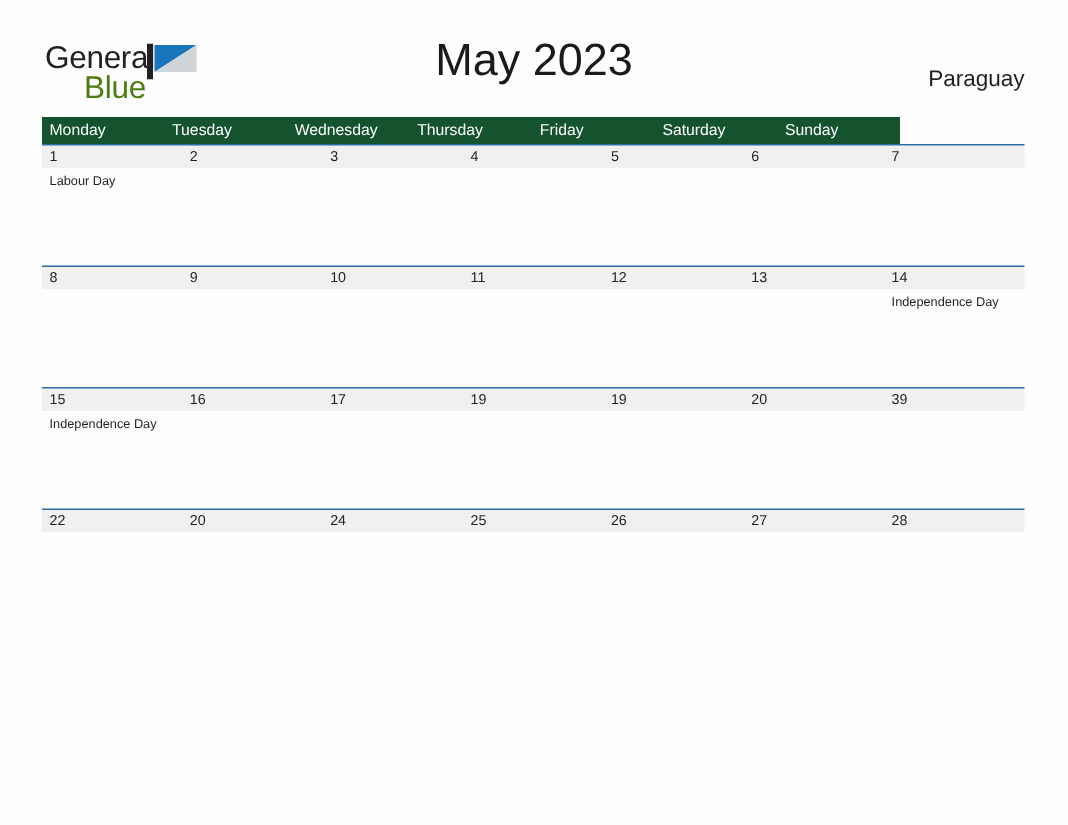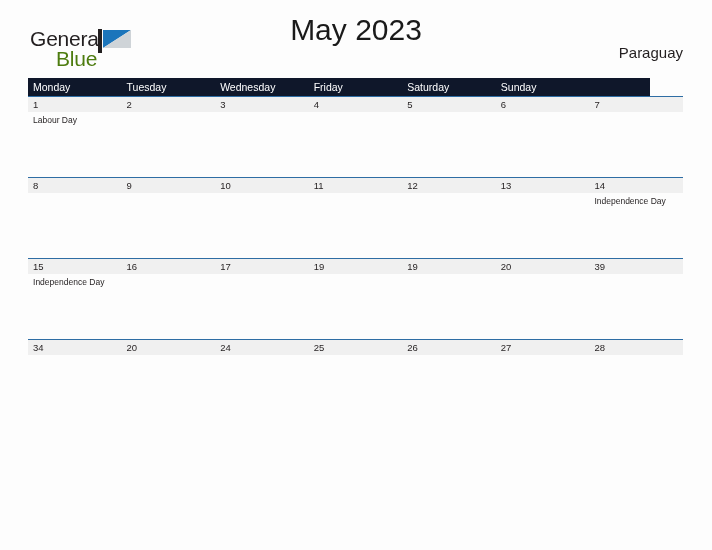--- a/index.html
+++ b/index.html
@@ -55,21 +55,21 @@
     position: absolute;
     left: 68px;
     top: 1px;
     width: 35px;
     height: 24px;
   }
 
   .cal-title {
     position: absolute;
     left: 0;
-    top: 13px;
+    top: 24px;
     width: 712px;
     text-align: center;
     font-size: 30px;
     color: #1a1a1a;
     letter-spacing: 0px;
   }
 
   .region-label {
     position: absolute;
     right: 29px;
@@ -83,23 +83,23 @@
   
   .calendar {
     position: absolute;
     left: 28px;
     top: 78px;
     width: 655px;
   }
 
   .dow-row {
     display: flex;
-    width: 622px;
+    width: 572px;
     height: 18px;
-    background: #0f172a;
+    background: #14532d;
   }
   .dow-cell {
     width: 93.57px;
     height: 18px;
     line-height: 18px;
     color: #ffffff;
     font-size: 10.5px;
     padding-left: 5px;
     box-sizing: border-box;
     white-space: nowrap;
@@ -185,20 +185,21 @@
 
   <div class="region-label">Paraguay</div>
 </div>
 
 <div class="calendar">
 
   <div class="dow-row">
     <div class="dow-cell">Monday</div>
     <div class="dow-cell">Tuesday</div>
     <div class="dow-cell">Wednesday</div>
+    <div class="dow-cell">Thursday</div>
     <div class="dow-cell">Friday</div>
     <div class="dow-cell">Saturday</div>
     <div class="dow-cell">Sunday</div>
   </div>
 
   <div class="week-row">
     <div class="num-band">
       <div class="num-cell">1</div>
       <div class="num-cell">2</div>
       <div class="num-cell">3</div>
@@ -261,21 +262,21 @@
       <div class="event-cell"></div>
       <div class="event-cell"></div>
       <div class="event-cell"></div>
       <div class="event-cell"></div>
       <div class="event-cell"></div>
     </div>
   </div>
 
   <div class="week-row">
     <div class="num-band">
-      <div class="num-cell">34</div>
+      <div class="num-cell">22</div>
       <div class="num-cell">20</div>
       <div class="num-cell">24</div>
       <div class="num-cell">25</div>
       <div class="num-cell">26</div>
       <div class="num-cell">27</div>
       <div class="num-cell">28</div>
     </div>
     <div class="event-band">
       <div class="event-cell"></div>
       <div class="event-cell"></div>

